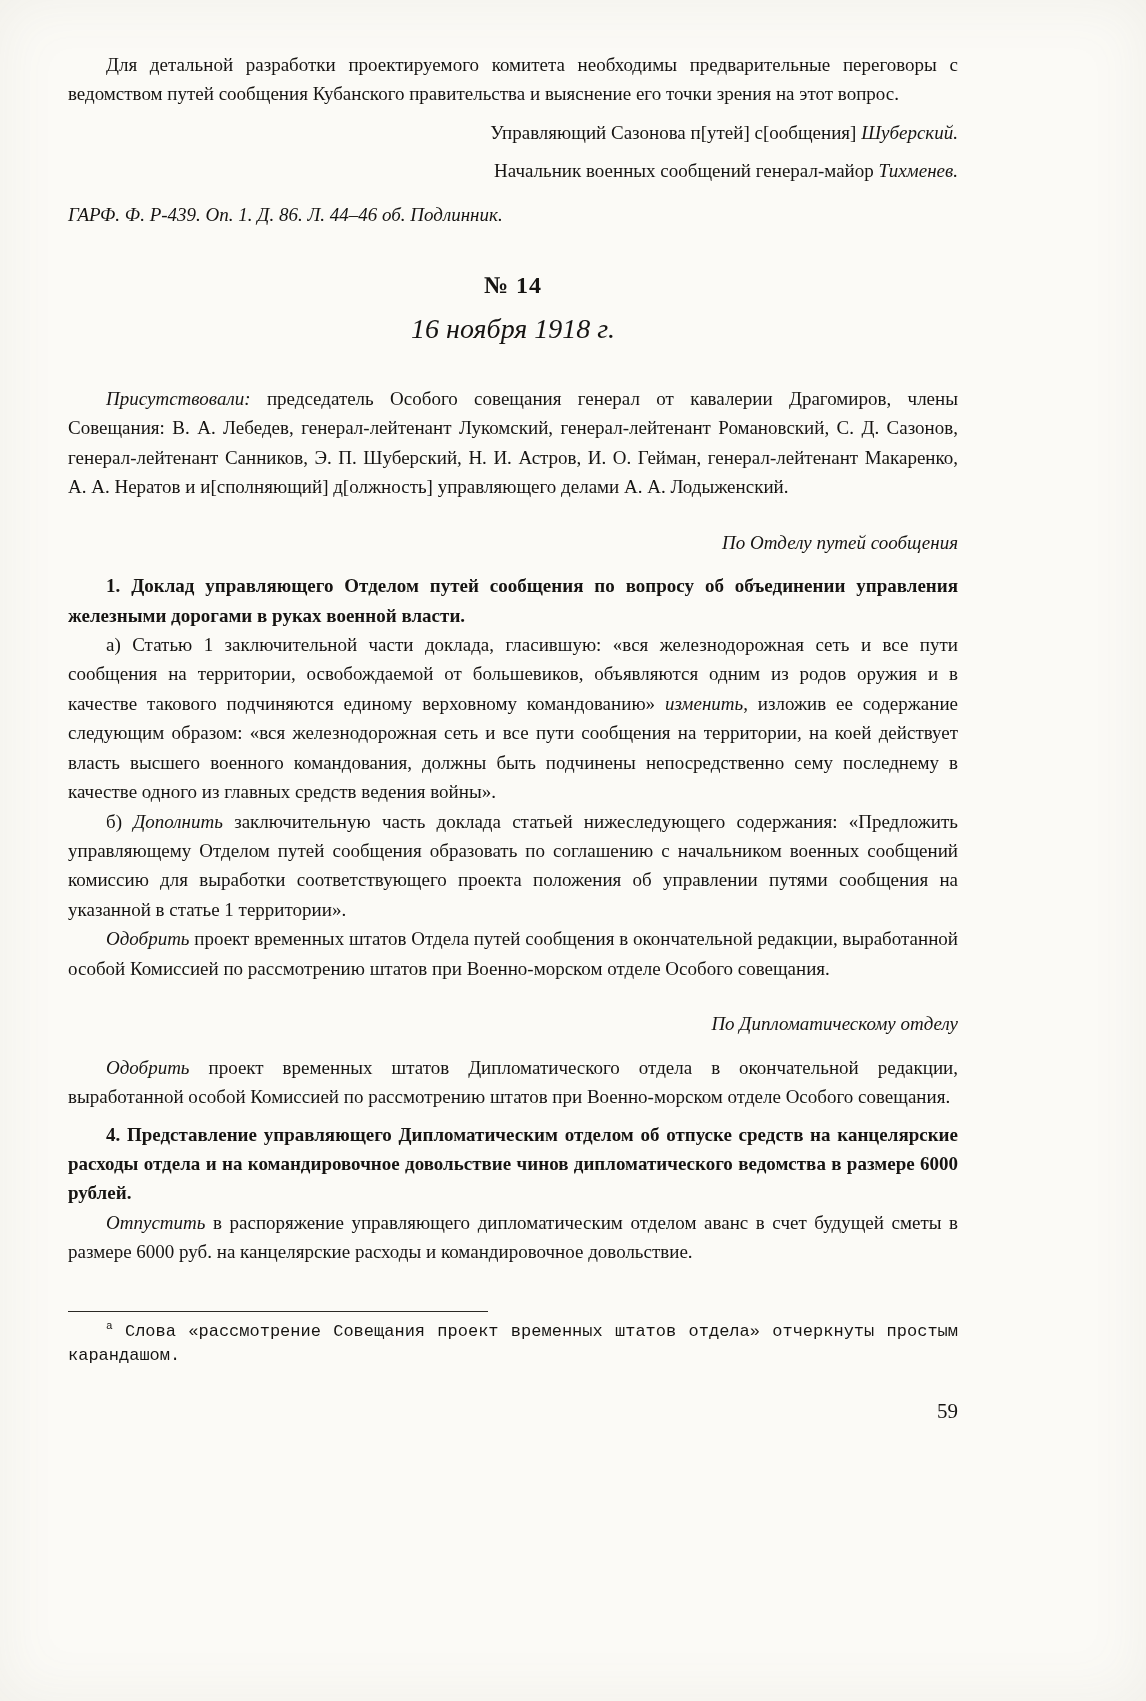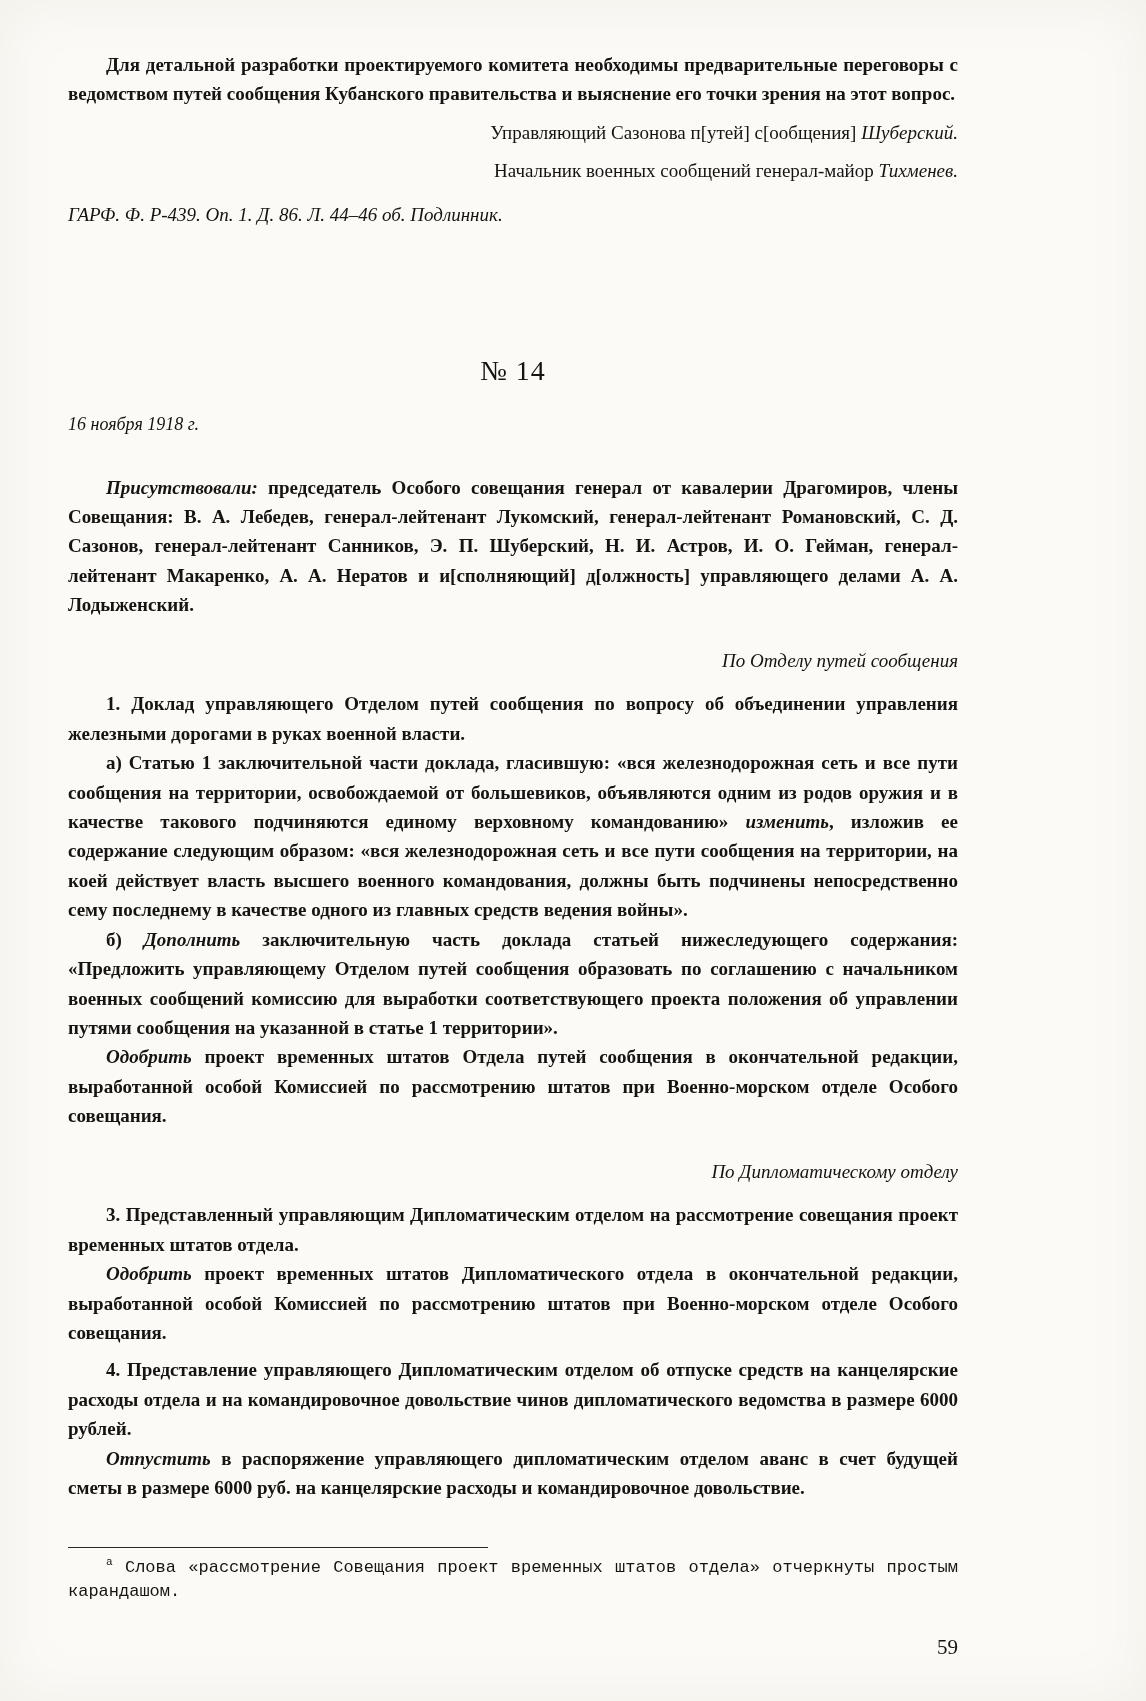--- a/index.html
+++ b/index.html
@@ -22,44 +22,44 @@
   }
   .content {
     width: 890px;
     font-size: 19px;
     line-height: 1.55;
   }
   p {
     margin: 0;
     text-align: justify;
   }
-  .indent { text-indent: 38px; font-weight: bold; }
+  .indent { text-indent: 38px; }
   .italic { font-style: italic; text-align: center; }
 
   .signature-line {
     text-align: right;
     margin-top: 10px;
     line-height: 1.5;
   }
   .archive-reference {
     font-style: italic;
     margin-top: 14px;
   }
   .doc-number {
     text-align: center;
-    font-weight: normal;
-    font-size: 28px;
-    margin-top: 120px;
+    font-weight: bold;
+    font-size: 24px;
+    margin-top: 38px;
     letter-spacing: 1px;
   }
   .doc-date {
-    text-align: left;
+    text-align: center;
     font-style: italic;
-    font-size: 18px;
-    margin-top: 18px;
+    font-size: 28px;
+    margin-top: 2px;
   }
   .attendees {
     margin-top: 34px;
   }
   .section-heading {
     text-align: right;
     font-style: italic;
     margin-top: 26px;
     margin-bottom: 14px;
   }
@@ -131,21 +131,20 @@
       <span>б) </span><span class="italic">Дополнить</span><span> заключительную часть доклада статьей нижеследующего содержания: «Предложить управляющему Отделом путей сообщения образовать по соглашению с начальником военных сообщений комиссию для выработки соответствующего проекта положения об управлении путями сообщения на указанной в статье 1 территории».</span>
     </p>
 
 
     <p class="indent">
       <span class="italic">Одобрить</span><span> проект временных штатов Отдела путей сообщения в окончательной редакции, выработанной особой Комиссией по рассмотрению штатов при Военно-морском отделе Особого совещания.</span>
     </p>
 
     <p class="section-heading">По Дипломатическому отделу</p>
 
-    <p class="item-title">3. Представленный управляющим Дипломатическим отделом на рассмотрение совещания проект временных штатов отдела.</p>
 
     <p class="indent">
       <span class="italic">Одобрить</span><span> проект временных штатов Дипломатического отдела в окончательной редакции, выработанной особой Комиссией по рассмотрению штатов при Военно-морском отделе Особого совещания.</span>
     </p>
 
     <p class="item-title">4. Представление управляющего Дипломатическим отделом об отпуске средств на канцелярские расходы отдела и на командировочное довольствие чинов дипломатического ведомства в размере 6000 рублей.</p>
 
     <p class="indent">
       <span class="italic">Отпустить</span><span> в распоряжение управляющего дипломатическим отделом аванс в счет будущей сметы в размере 6000 руб. на канцелярские расходы и командировочное довольствие.</span>
     </p>

